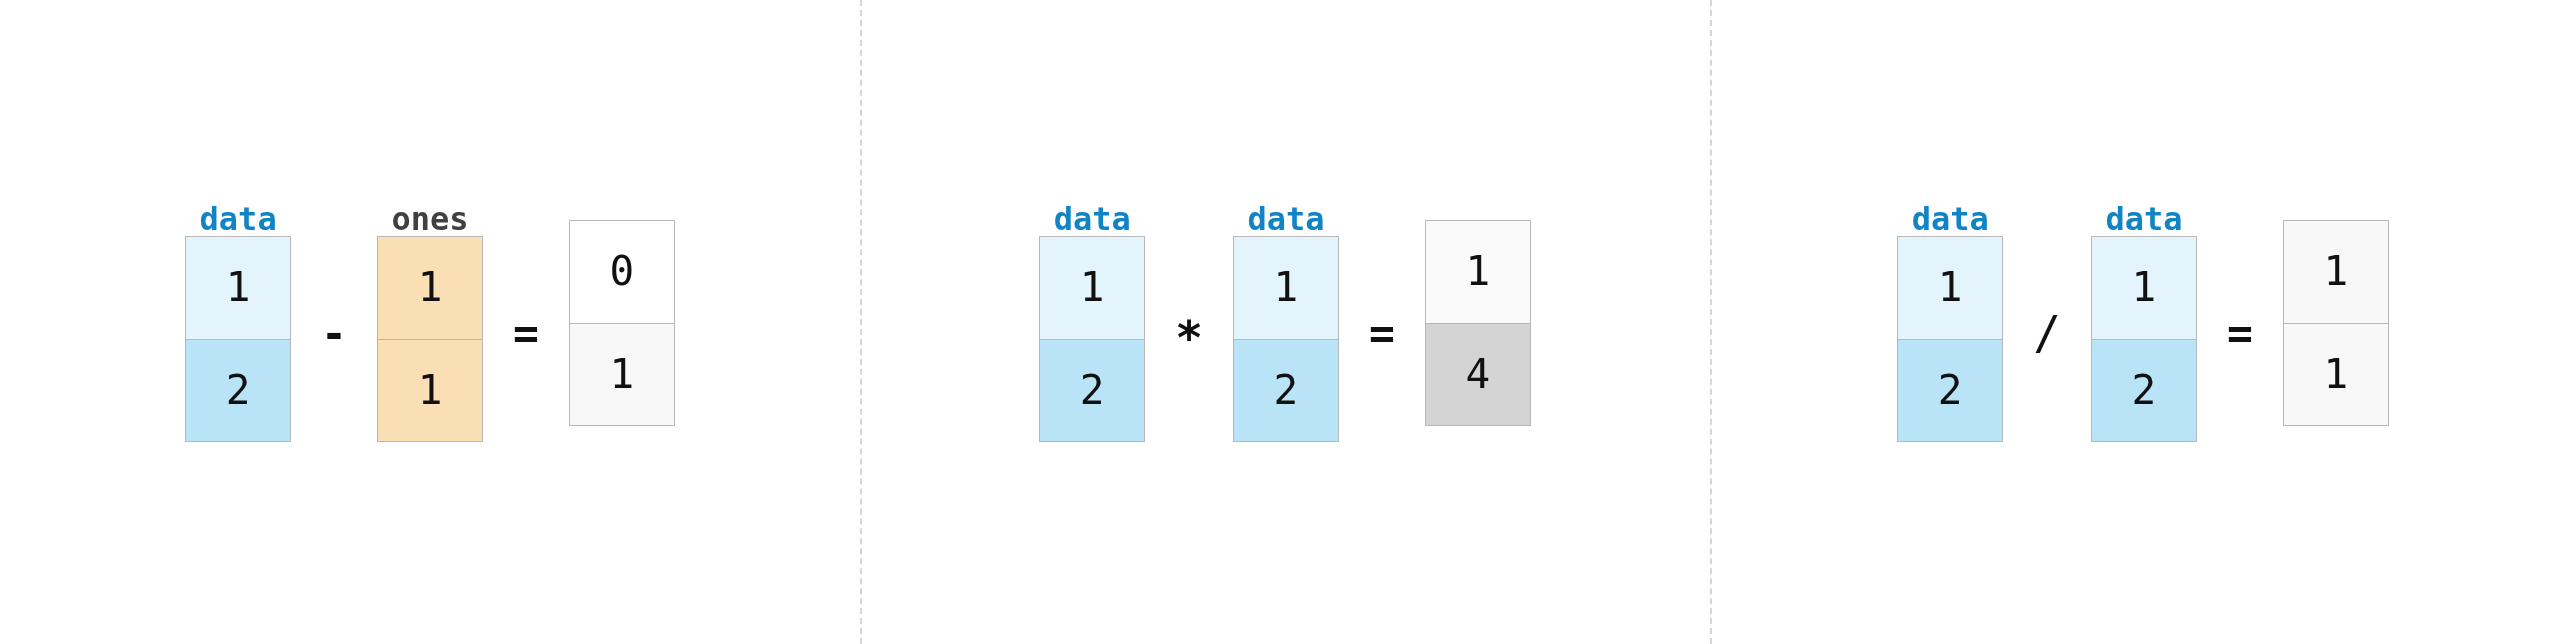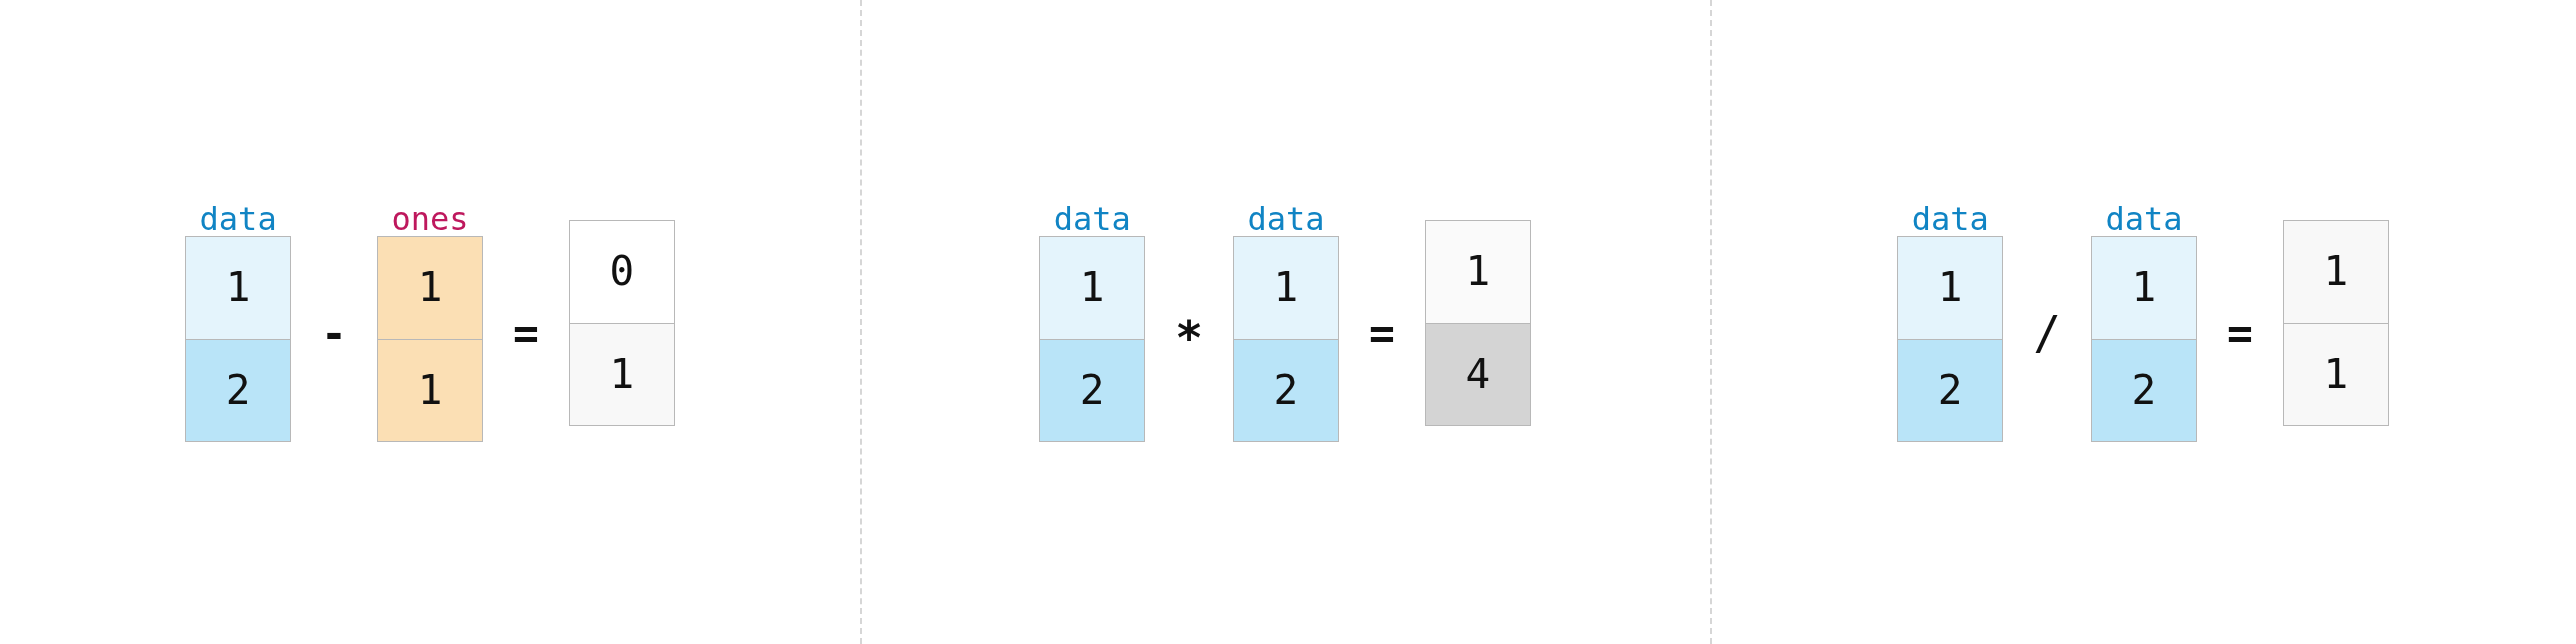--- a/index.html
+++ b/index.html
@@ -45,21 +45,21 @@
   .array {
     display: flex;
     flex-direction: column;
     align-items: center;
     position: relative;
   }
 
   .array-label {
     font-family: "DejaVu Sans Mono", monospace;
     font-size: 32px;
-    font-weight: normal;
+    font-weight: bold;
     line-height: 1;
     margin-bottom: 1px;
     letter-spacing: 0px;
     white-space: nowrap;
   }
   .array-label.is-blank {
     visibility: hidden;
   }
 
   .cells {
@@ -115,21 +115,21 @@
     <div class="panel" style="left: 0px; width: 860px;">
       <div class="array">
         <div class="array-label" style="color: rgb(16, 132, 196);">data</div>
         <div class="cells" style="border-color: rgb(184, 184, 184);">
           <div class="cell" style="background: rgb(228, 244, 252); border-top-color: rgb(184, 184, 184); color: rgb(17, 17, 17);">1</div>
           <div class="cell" style="background: rgb(185, 228, 248); border-top-color: rgb(184, 184, 184); color: rgb(17, 17, 17);">2</div>
         </div>
       </div>
       <div class="operator" style="color: rgb(17, 17, 17);">-</div>
       <div class="array">
-        <div class="array-label" style="color: #be185d;">ones</div>
+        <div class="array-label" style="color: #404040;">ones</div>
         <div class="cells" style="border-color: rgb(184, 184, 184);">
           <div class="cell" style="background: rgb(251, 223, 180); border-top-color: rgb(184, 184, 184); color: rgb(17, 17, 17);">1</div>
           <div class="cell" style="background: rgb(251, 223, 180); border-top-color: rgb(184, 184, 184); color: rgb(17, 17, 17);">1</div>
         </div>
       </div>
       <div class="operator" style="color: rgb(17, 17, 17);">=</div>
       <div class="array">
         <div class="array-label is-blank" style="color: rgb(17, 17, 17);"></div>
         <div class="cells" style="border-color: rgb(184, 184, 184);">
           <div class="cell" style="background: rgb(255, 255, 255); border-top-color: rgb(184, 184, 184); color: rgb(17, 17, 17);">0</div>

